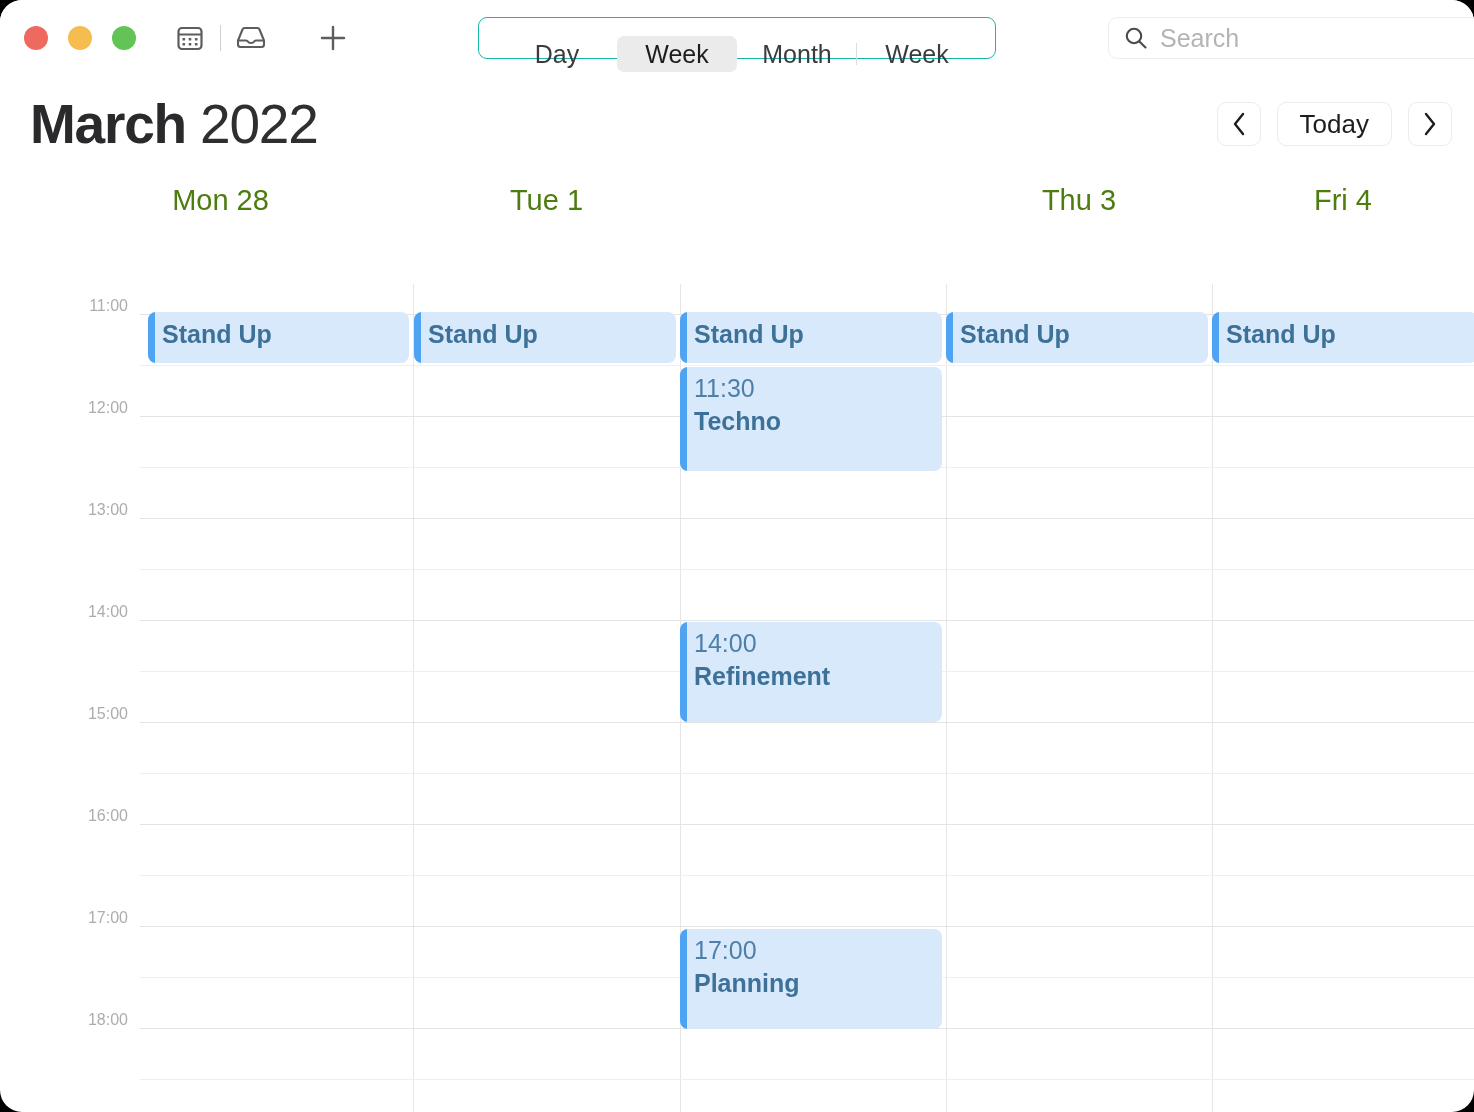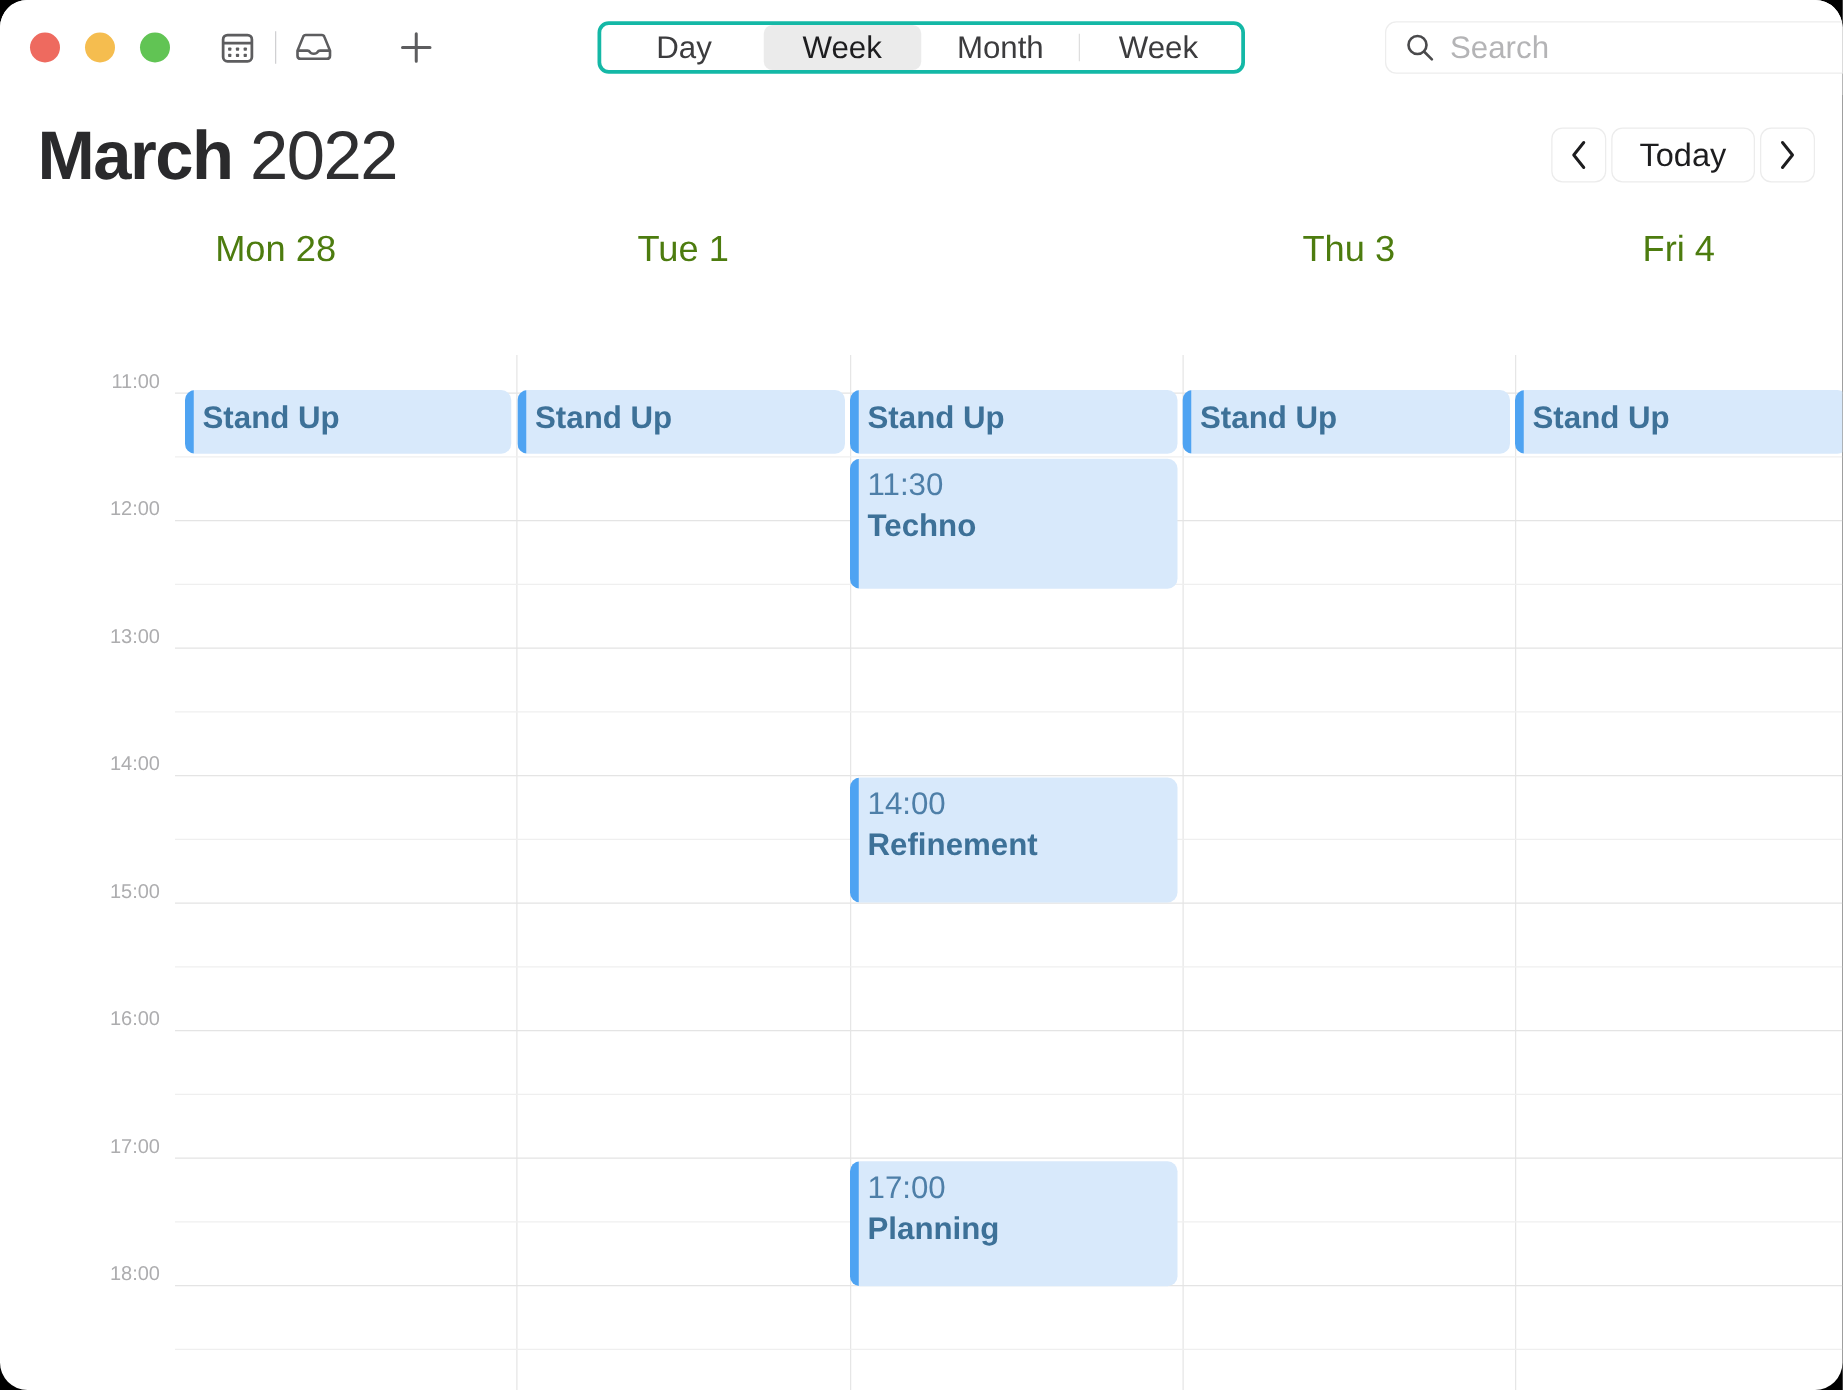--- a/index.html
+++ b/index.html
@@ -67,26 +67,25 @@
     height: 26px;
     background: #d0d0d2;
     margin: 0 8px;
   }
 
   
   #segmented {
     position: absolute;
     left: 478px; top: 17px;
     width: 518px; height: 42px;
-    border: 3px solid #14b8a6;
+    border: 1px solid #14b8a6;
     border-radius: 9px;
     background: #ffffff;
     display: flex;
-    align-items: center;
-    padding: 3px;
+    padding: 18px;
   }
   .seg {
     flex: 1 1 0;
     height: 36px;
     display: flex;
     align-items: center;
     justify-content: center;
     font-size: 25px;
     color: #3c3c3e;
     border-radius: 7px;
@@ -138,21 +137,21 @@
     white-space: nowrap;
   }
   #page-title .month { font-weight: bold; }
   #page-title .year  { font-weight: normal; color: #2f2f31; }
 
   #nav-group {
     position: absolute;
     right: 22px; top: 26px;
     display: flex;
     align-items: center;
-    gap: 4px;
+    gap: 16px;
   }
   .nav-btn {
     height: 44px;
     border: 1px solid #ececec;
     border-radius: 9px;
     background: #ffffff;
     display: flex;
     align-items: center;
     justify-content: center;
     color: #1d1d1f;

